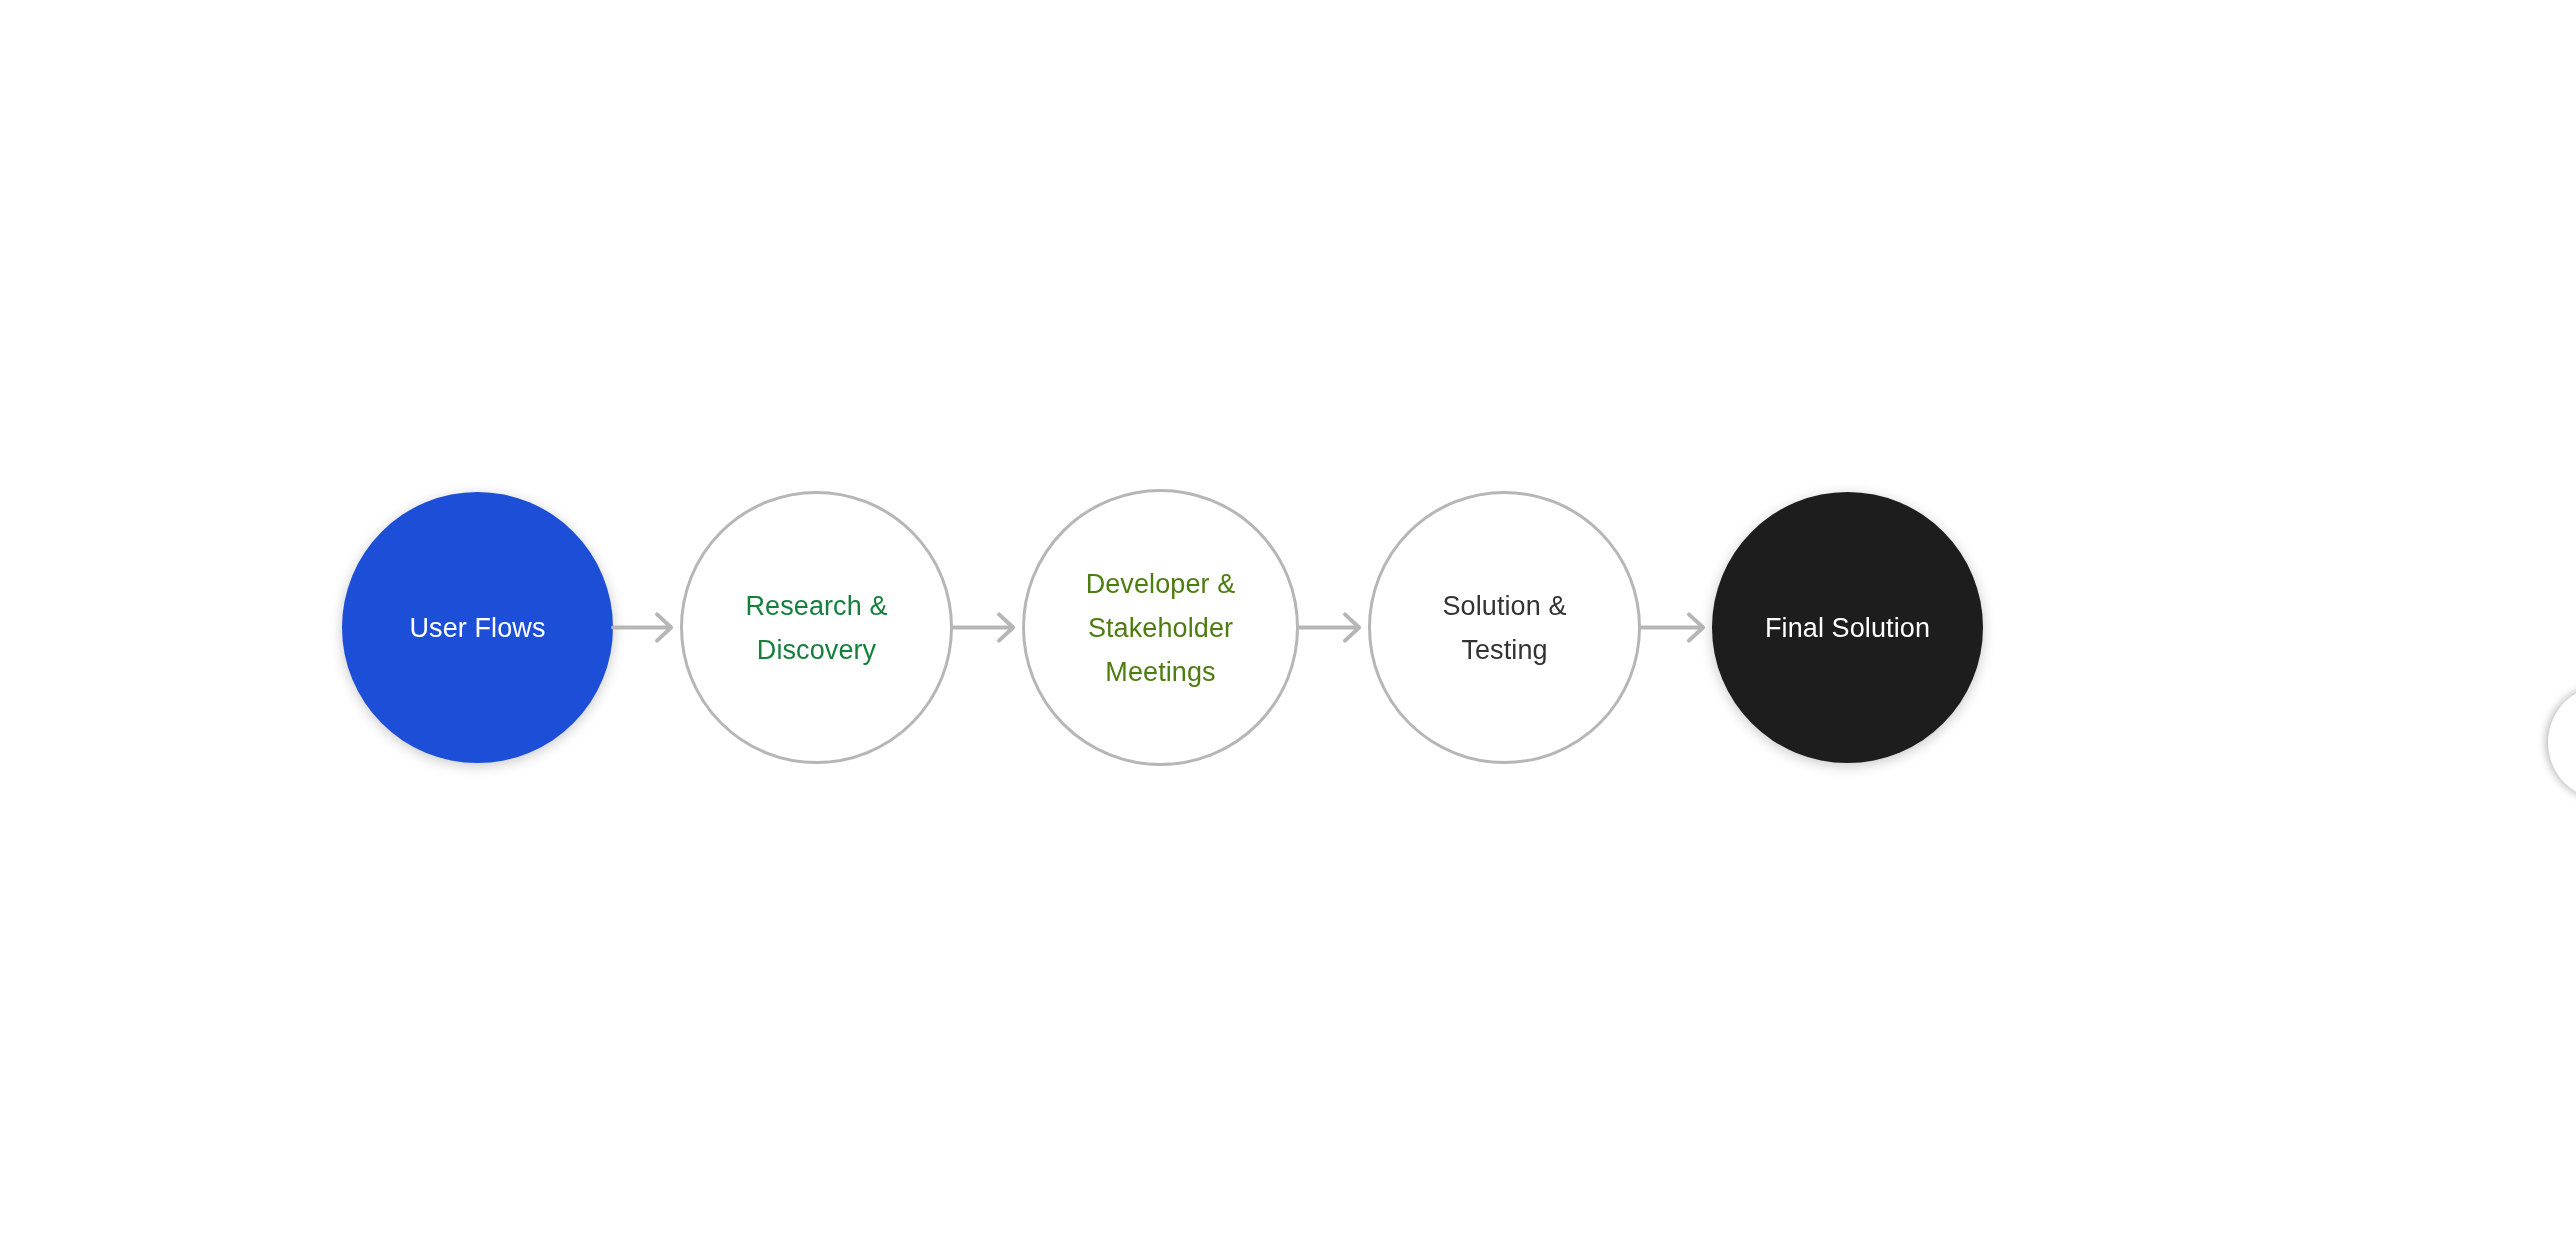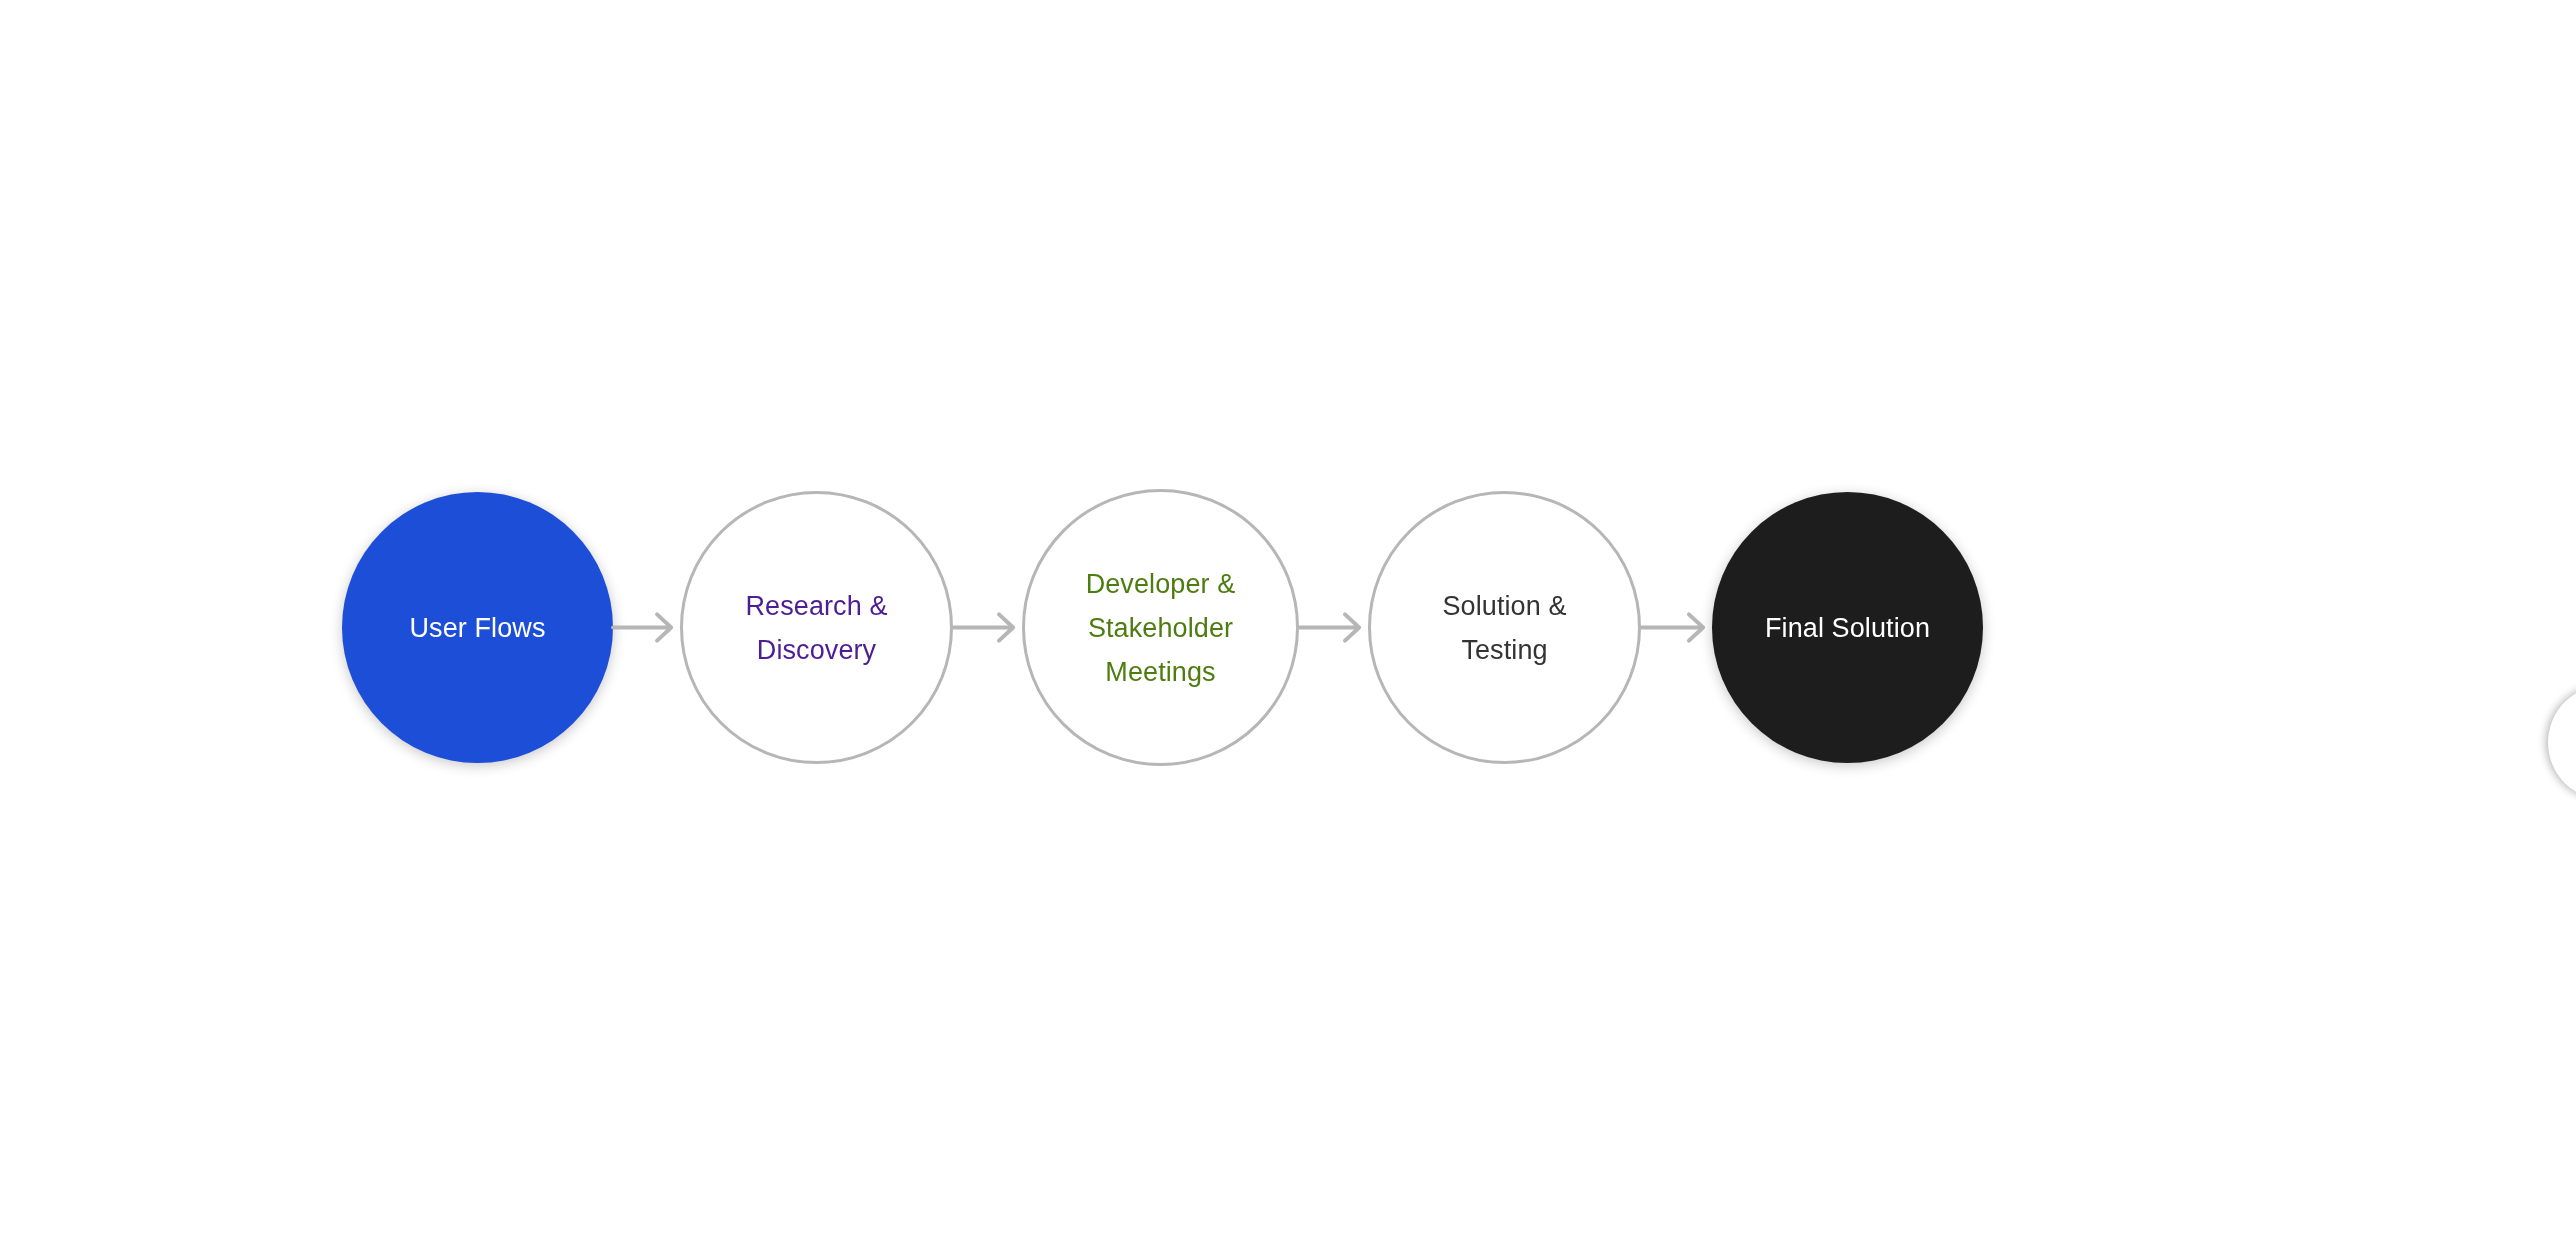--- a/index.html
+++ b/index.html
@@ -126,21 +126,21 @@
     </div>
 
     <div class="connector conn-1">
       <svg viewBox="0 0 76 40" preserveAspectRatio="none">
         <line x1="0" y1="20" x2="64" y2="20" stroke="#b6b6b6" stroke-width="4.5" stroke-linecap="round"></line>
         <polyline points="50,5 66,20 50,35" fill="none" stroke="#b6b6b6" stroke-width="4.5" stroke-linecap="round" stroke-linejoin="round"></polyline>
       </svg>
     </div>
 
     <div class="node outlined" style="border-color: rgb(182, 182, 182);">
-      <span class="node-label" style="color: #4c1d95;">Research &amp;
+      <span class="node-label" style="color: #15803d;">Research &amp;
 Discovery</span>
     </div>
 
     <div class="connector conn-2">
       <svg viewBox="0 0 78 40" preserveAspectRatio="none">
         <line x1="0" y1="20" x2="66" y2="20" stroke="#b6b6b6" stroke-width="4.5" stroke-linecap="round"></line>
         <polyline points="52,5 68,20 52,35" fill="none" stroke="#b6b6b6" stroke-width="4.5" stroke-linecap="round" stroke-linejoin="round"></polyline>
       </svg>
     </div>
 

